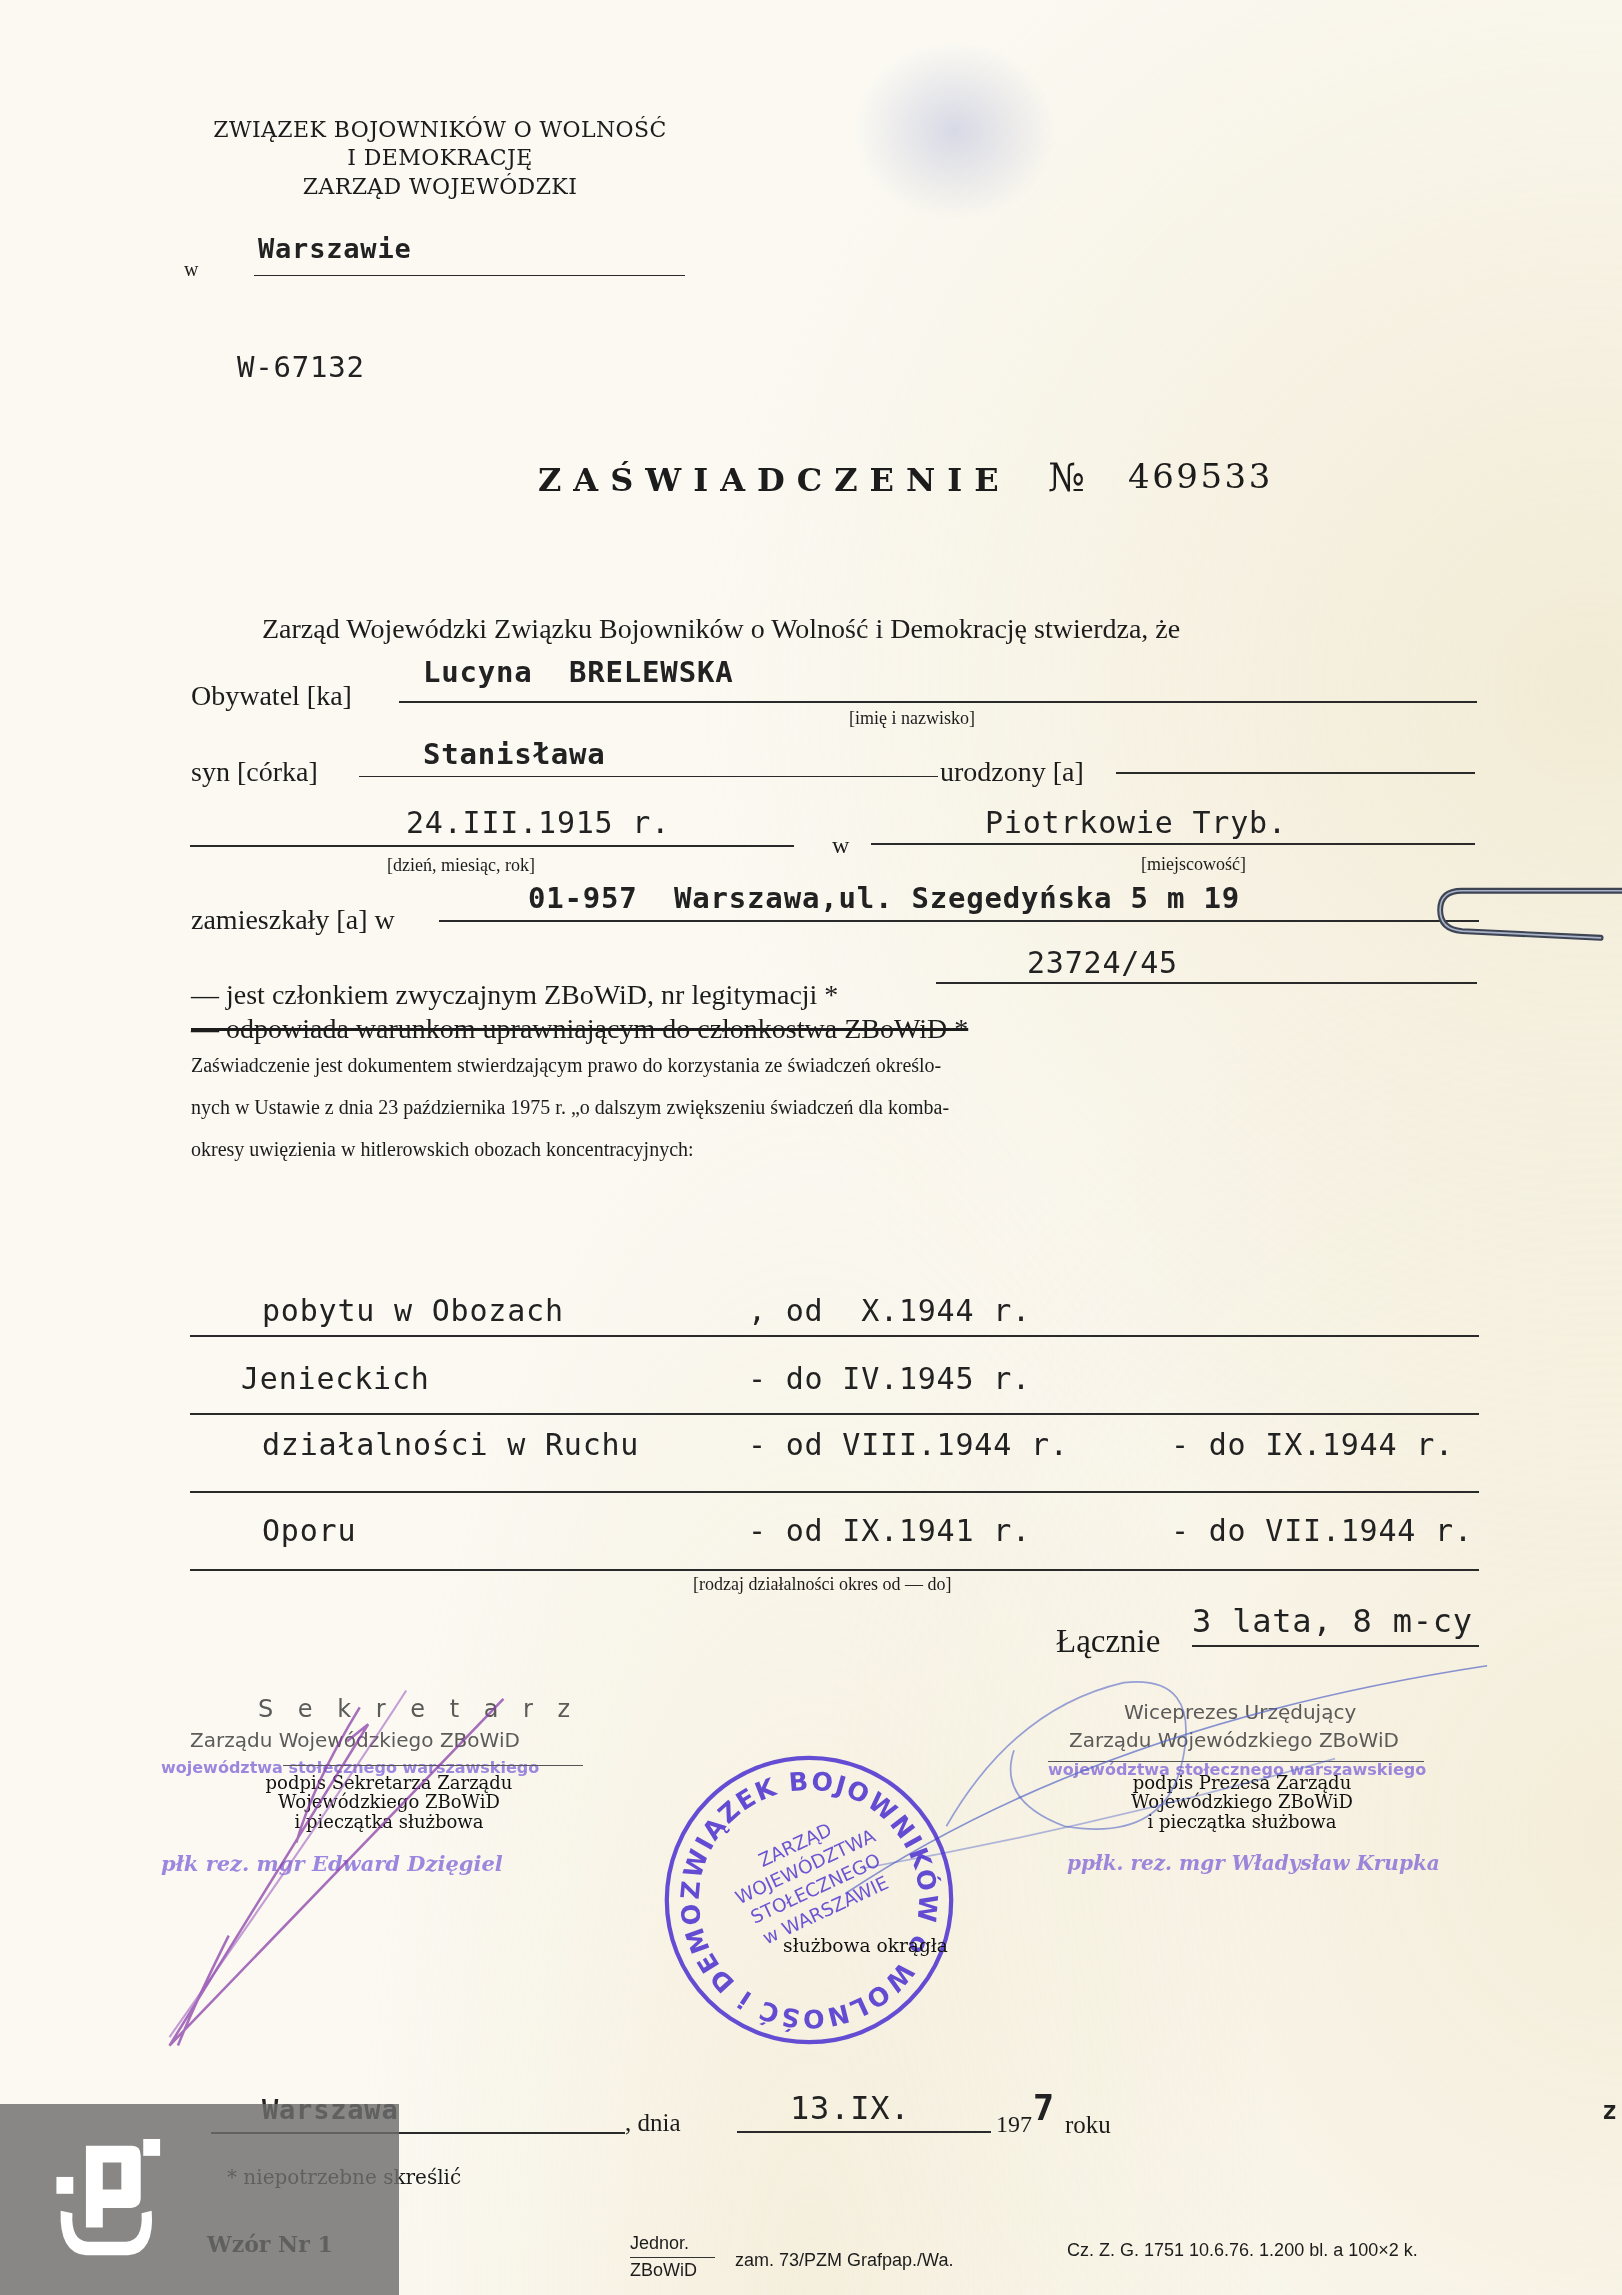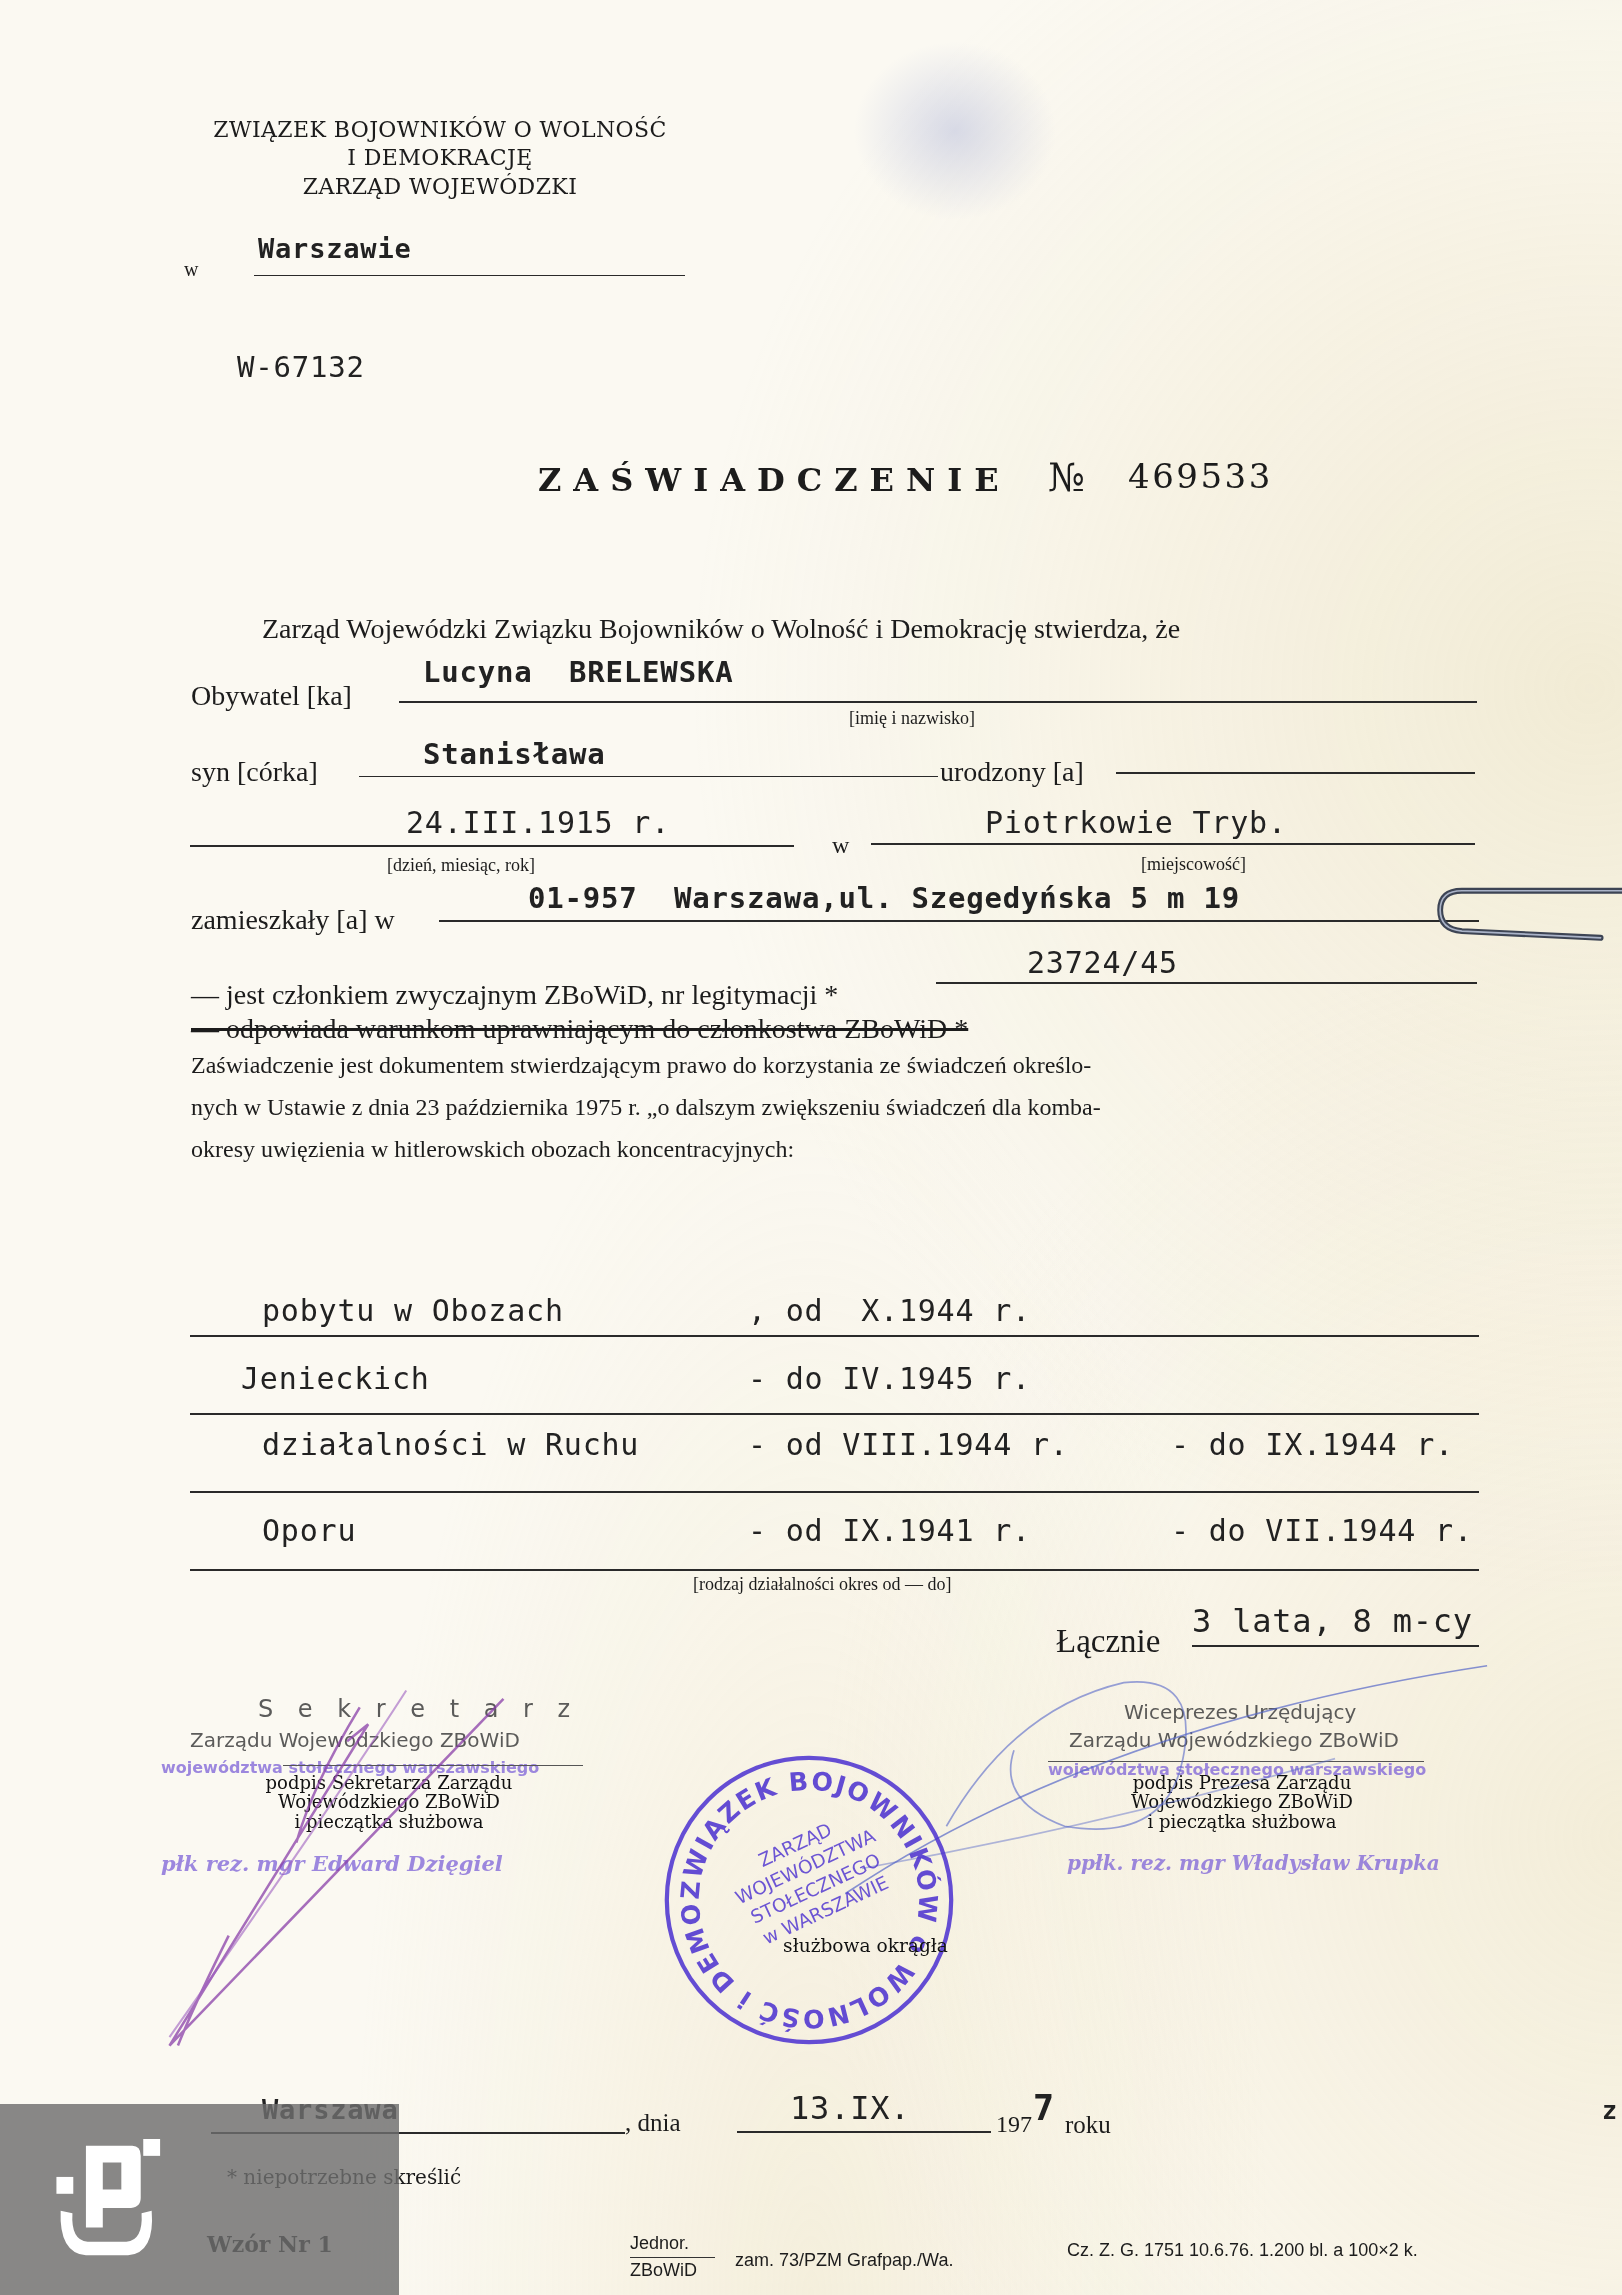--- a/index.html
+++ b/index.html
@@ -9,21 +9,21 @@
       radial-gradient(ellipse at 98% 30%, rgba(225,210,160,0.35) 0, rgba(225,210,160,0) 40%),
       radial-gradient(ellipse at 100% 80%, rgba(230,215,170,0.35) 0, rgba(230,215,170,0) 35%),
       radial-gradient(ellipse at 50% 100%, rgba(230,215,170,0.3) 0, rgba(230,215,170,0) 40%);
     font-family:"DejaVu Serif", serif; color:#1c1c1c;}
   .abs{position:absolute;}
   .type{font-family:"DejaVu Sans Mono","Liberation Mono",monospace; font-weight:bold; color:#222; letter-spacing:0.8px;}
   .line{position:absolute;height:1.7px;background:#2a2a2a;}
   .hdr{font-family:"DejaVu Serif",serif;font-size:22px;letter-spacing:0.4px;white-space:nowrap;text-align:center;width:592px;left:144px;}
   .label{font-family:"Liberation Serif",serif;font-size:28px;white-space:nowrap;}
   .small{font-family:"Liberation Serif",serif;font-size:18px;white-space:nowrap;}
-  .para{font-family:"Liberation Serif",serif;font-size:24px;line-height:42px;white-space:nowrap;}
+  .para{font-family:"Liberation Serif",serif;font-size:20px;line-height:42px;white-space:nowrap;}
   .stamp{color:#404040;opacity:0.85;white-space:nowrap;font-family:"DejaVu Sans",sans-serif;}
   .stampb{color:#7d62d8;opacity:0.75;white-space:nowrap;font-family:"DejaVu Sans",sans-serif;font-weight:bold;}
   .caption{font-family:"DejaVu Serif",serif;font-size:18px;text-align:center;white-space:nowrap;line-height:19.4px;color:#111;}
   .logo-box{background:rgba(110,110,110,0.82);}
 </style>
 </head>
 <body>
 
 <div class="abs" style="left:845px;top:34px;width:220px;height:194px;border-radius:50%;background:radial-gradient(ellipse at center, rgba(150,160,210,0.35) 0, rgba(150,160,210,0) 65%);"></div>
 

